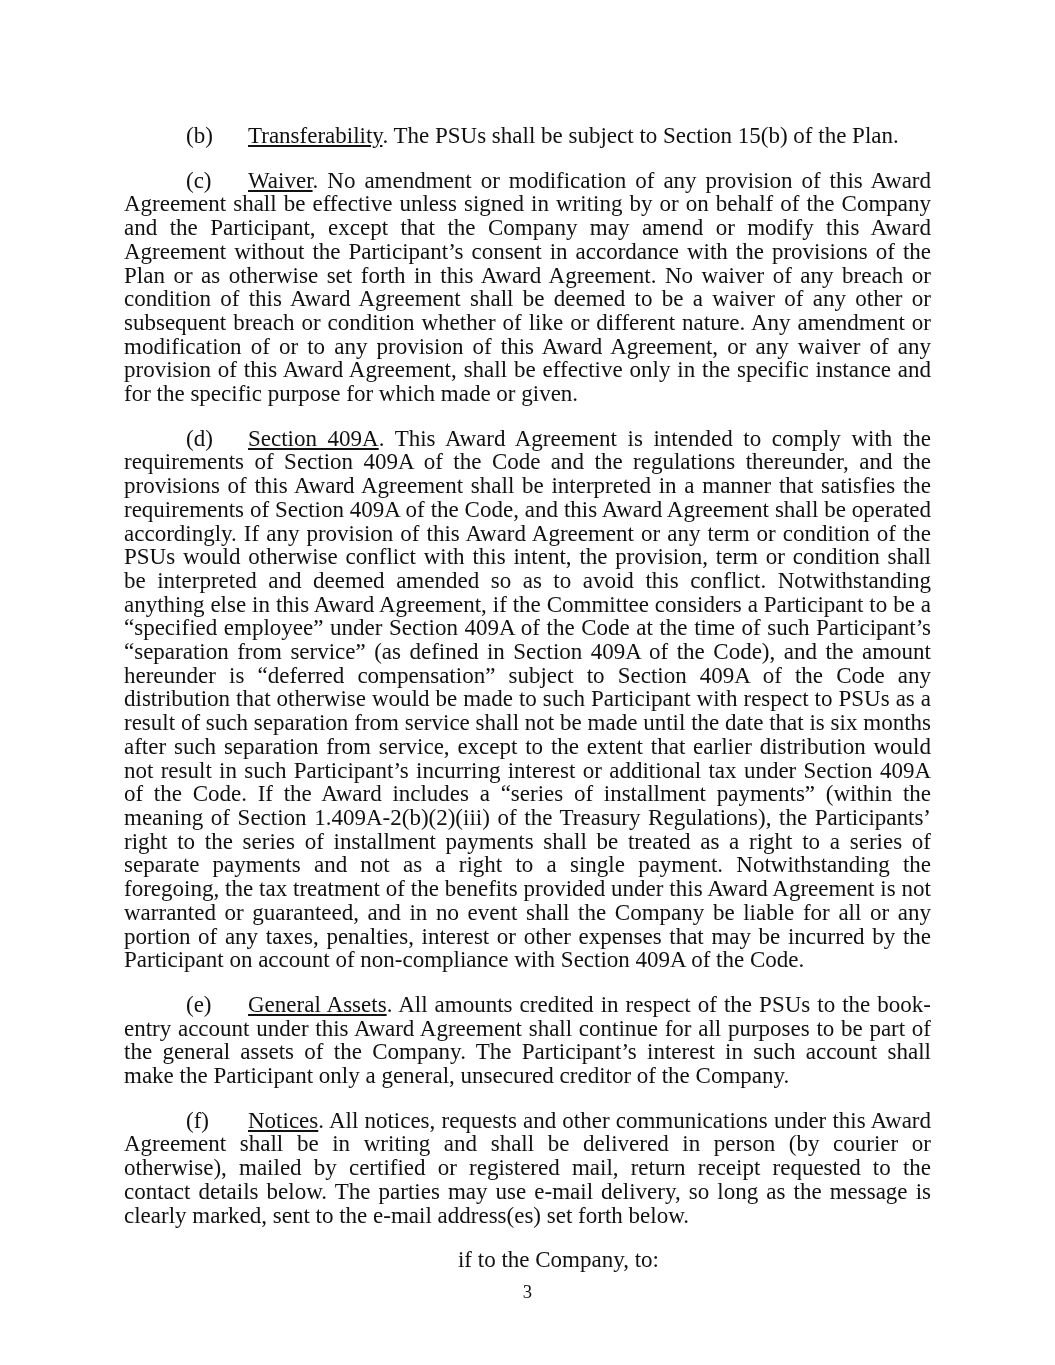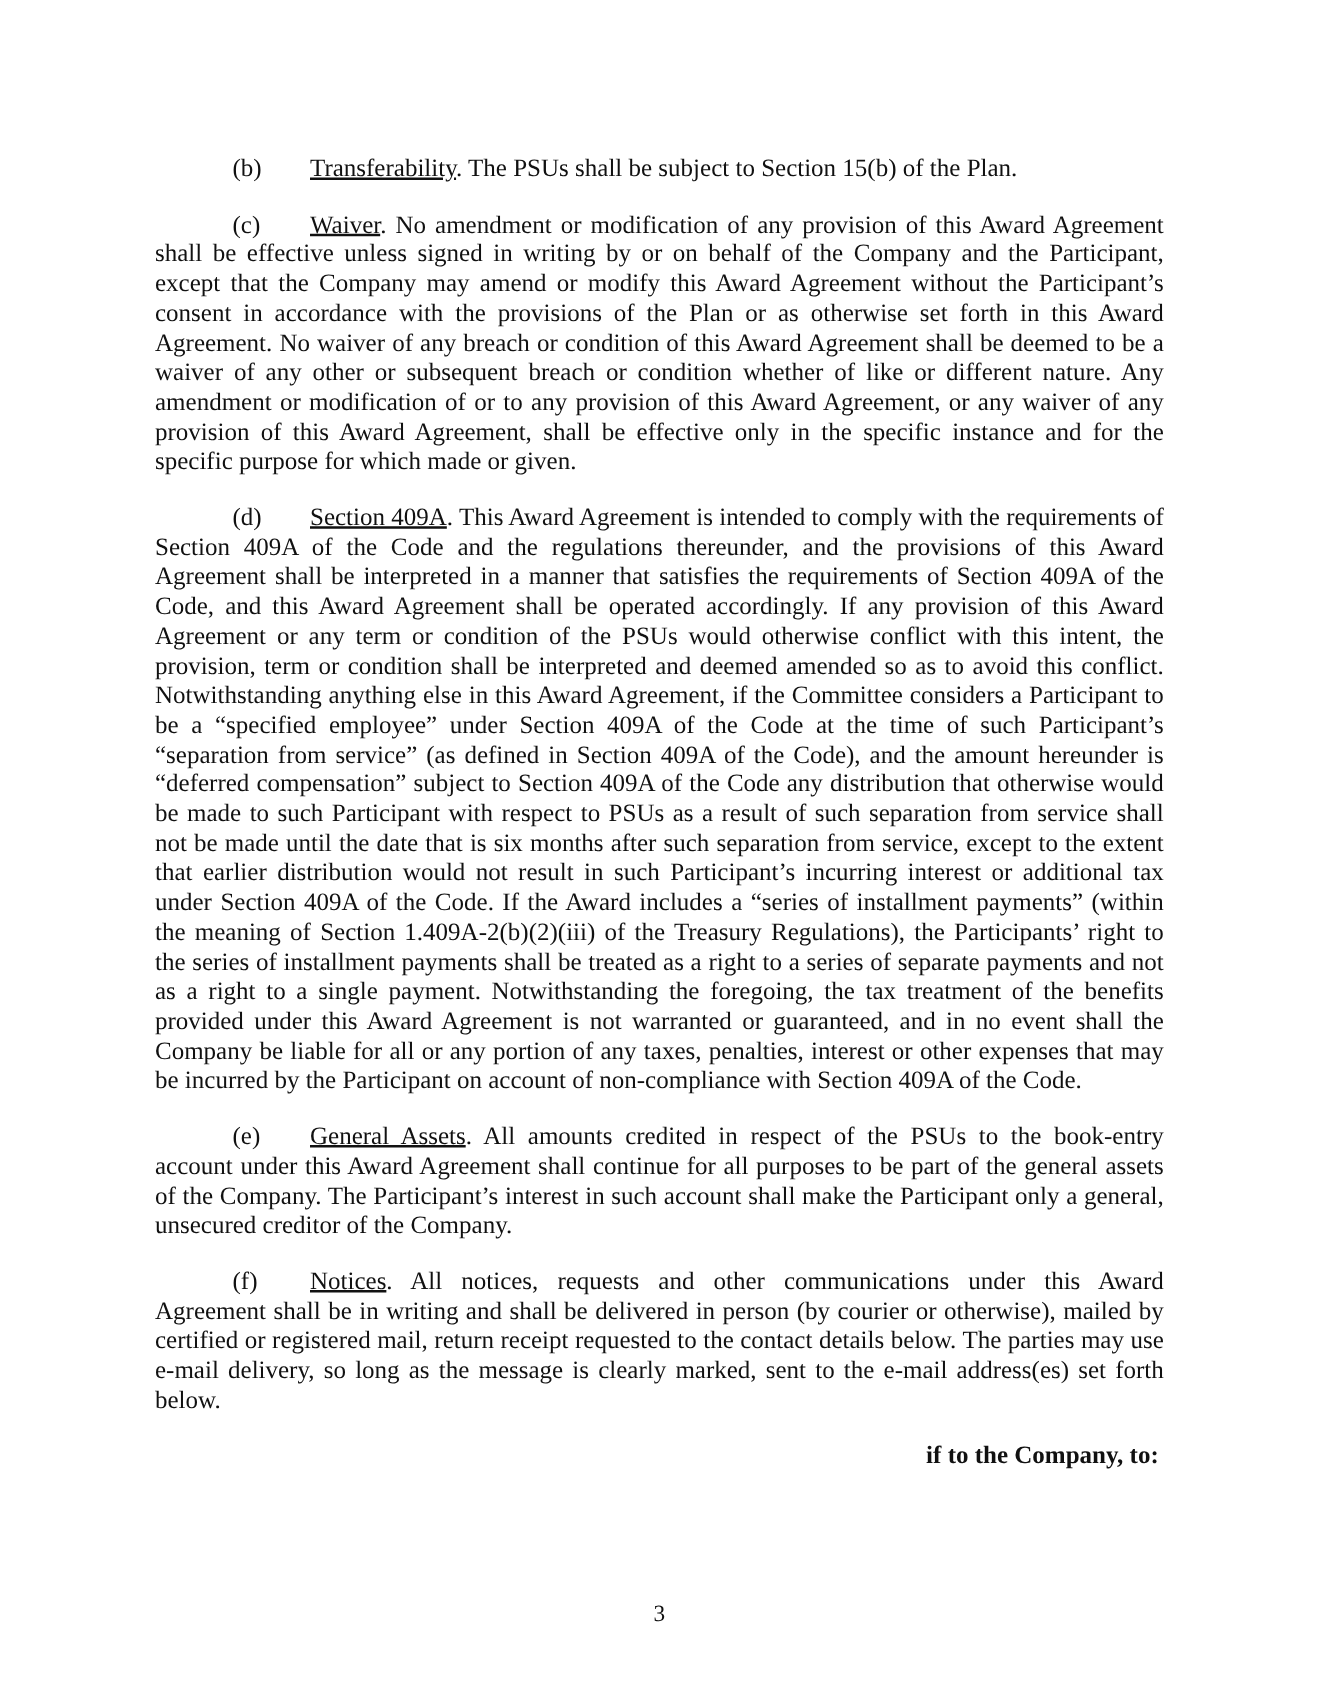--- a/index.html
+++ b/index.html
@@ -3,29 +3,29 @@
 <meta charset="utf-8">
 <style>
   html, body { margin: 0; padding: 0; background: #ffffff; }
   body { width: 1055px; height: 1365px; position: relative; overflow: hidden; }
   .page {
     position: absolute;
     left: 124px;
     top: 124px;
     width: 807px;
     font-family: "Liberation Serif", "DejaVu Serif", serif;
-    font-size: 20px;
+    font-size: 23px;
     line-height: 23.7px;
     color: #111111;
     text-align: justify;
   }
   .para { margin: 0 0 21px 0; text-indent: 62px; }
   .para .num { display: inline-block; width: 62px; text-indent: 0; }
   .heading { text-decoration: underline; }
-  .plain-indent { margin: 4px; padding-left: 62px; text-align: right; font-weight: bold; }
+  .plain-indent { margin: 4px; padding-left: 62px; text-align: center; }
   .page-number {
     position: absolute;
     left: 0; width: 1055px;
     top: 1281px;
     text-align: center;
     font-family: "Liberation Serif", "DejaVu Serif", serif;
     font-size: 18.6px;
     color: #111111;
   }
 </style>

